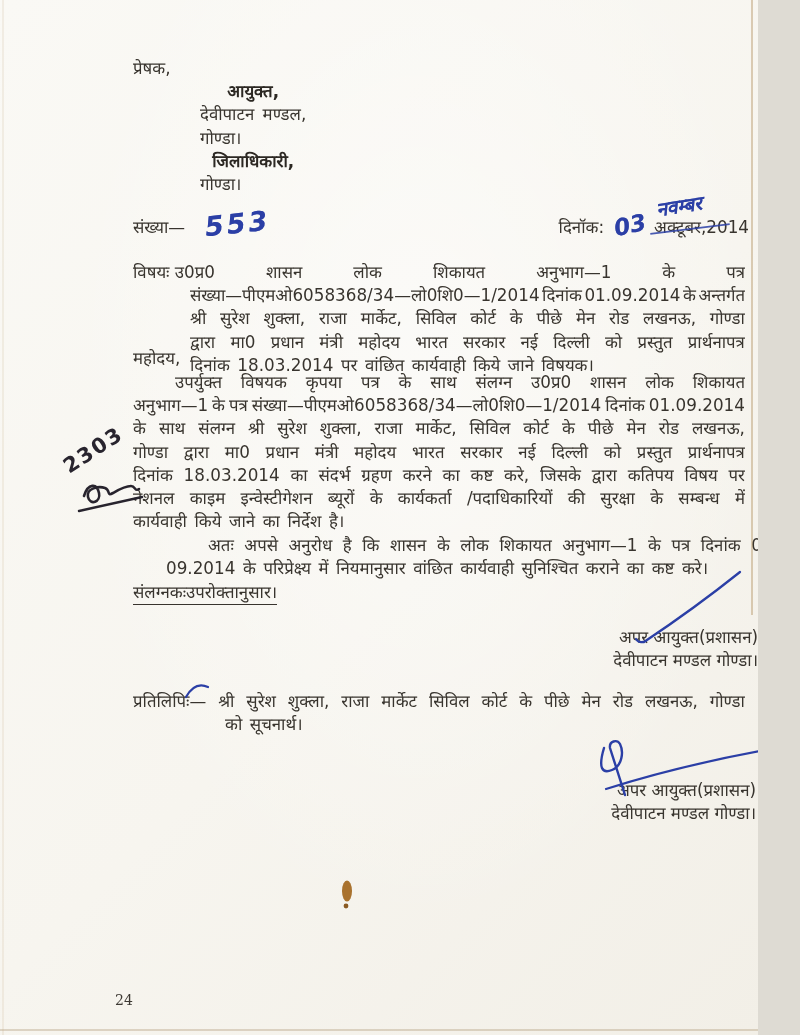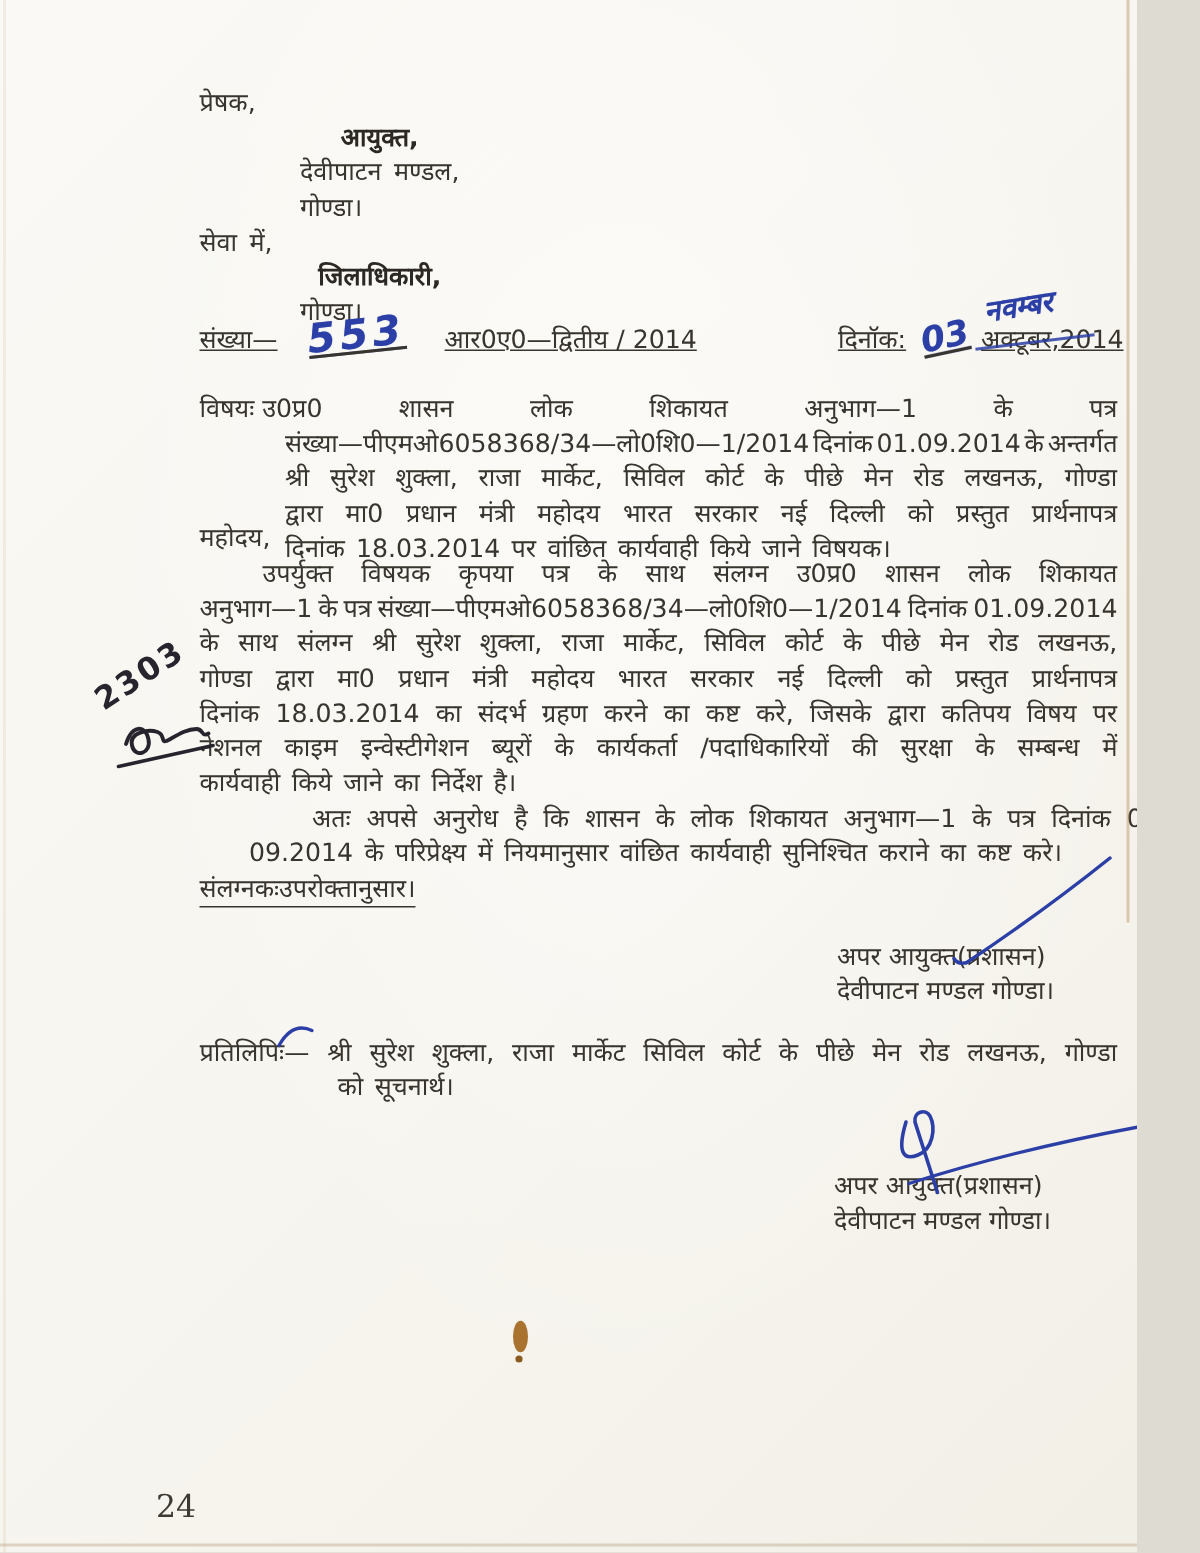--- a/index.html
+++ b/index.html
@@ -21,63 +21,61 @@
   .tblock{position:absolute;left:133px;width:612px;}
   .tline{display:flex;justify-content:space-between;align-items:baseline;
          height:23.2px;line-height:23.2px;font-size:16.8px;white-space:nowrap;overflow:hidden;}
   .tlast{justify-content:flex-start;column-gap:.45em;}
   .subject .tline:not(:first-child){margin-left:57px;}
   .para .tline:first-child{padding-left:42px;}
   .copy .tline:nth-child(2){margin-left:92px;}
   .copy .tline:first-child span:first-child{text-underline-offset:3px;}
 
   
-  .refline{display:flex;align-items:baseline;font-size:16.8px;line-height:24px;text-decoration:underline;}
+  .refline{display:flex;align-items:baseline;font-size:16.8px;line-height:24px;}
   .ref-spacer{flex:1;}
   .hw{color:#2b3fa6;font-style:italic;font-weight:bold;text-shadow:0 0 .5px rgba(43,63,166,.6);}
   .hw-number{font-size:27px;transform:rotate(-6deg);display:inline-block;margin:0 26px 0 20px;letter-spacing:3px;}
   .hw-day{font-size:23px;transform:rotate(-12deg);display:inline-block;margin:0 8px 0 10px;}
   .month-wrap{position:relative;display:inline-block;}
   .strike-line{position:absolute;left:-4px;top:13px;width:80px;border-top:2.2px solid rgba(43,63,166,.85);transform:rotate(-7deg);}
   .hw-month{position:absolute;top:-21px;left:2px;font-size:19px;transform:rotate(-9deg);white-space:nowrap;}
 
   .enclosure{display:inline-block;border-bottom:1.3px solid #38342e;padding-bottom:1px;font-size:16.8px;}
 
-  .sig{position:absolute;display:flex;flex-direction:column;align-items:flex-start;
+  .sig{position:absolute;display:flex;flex-direction:column;align-items:flex-end;
        font-size:16.8px;line-height:23.2px;width:200px;}
 
   .margin-note{position:absolute;left:60px;top:438px;transform:rotate(-33deg);
        font-size:21px;font-weight:bold;letter-spacing:2px;color:#28242e;}
-  .page-number{position:absolute;left:104px;top:992px;font-family:"DejaVu Serif","Liberation Serif",serif;
-       font-size:21px;color:#3d3933;}
+  .page-number{position:absolute;left:115px;top:992px;font-family:"DejaVu Serif","Liberation Serif",serif;
+       font-size:14px;color:#3d3933;}
 
   .edge-right{position:absolute;right:5px;top:0;width:2px;height:615px;background:rgba(172,138,86,.40);filter:blur(.4px);}
   .edge-bottom{position:absolute;left:0;bottom:4px;width:100%;height:2px;background:rgba(160,132,92,.30);filter:blur(.4px);}
   .edge-left{position:absolute;left:2px;top:0;width:2px;height:100%;background:rgba(190,162,120,.14);}
   svg.pen{position:absolute;left:0;top:0;pointer-events:none;}
 </style>
 </head>
 <body>
 
 <div class="page">
 
   <div class="abs t" style="left:133px;top:57px;">
     <div>प्रेषक,</div>
     <div class="ind bold">आयुक्त,</div>
     <div class="ind">देवीपाटन मण्डल,</div>
     <div class="ind">गोण्डा।</div>
-    <div>सेवा में,</div>
     <div class="ind bold">जिलाधिकारी,</div>
     <div class="ind">गोण्डा।</div>
   </div>
 
   <div class="abs refline" style="left:133px;top:212px;width:616px;">
     <span>संख्या—</span>
     <span class="hw hw-number">553</span>
-    <span>आर0ए0—द्वितीय / 2014</span>
     <span class="ref-spacer"></span>
     <span>दिनॉक:</span>
     <span class="hw hw-day">03</span>
     <span class="month-wrap">
       <span>अक्टूबर,2014</span>
       <span class="strike-line"></span>
       <span class="hw hw-month">नवम्बर</span>
     </span>
   </div>
 

